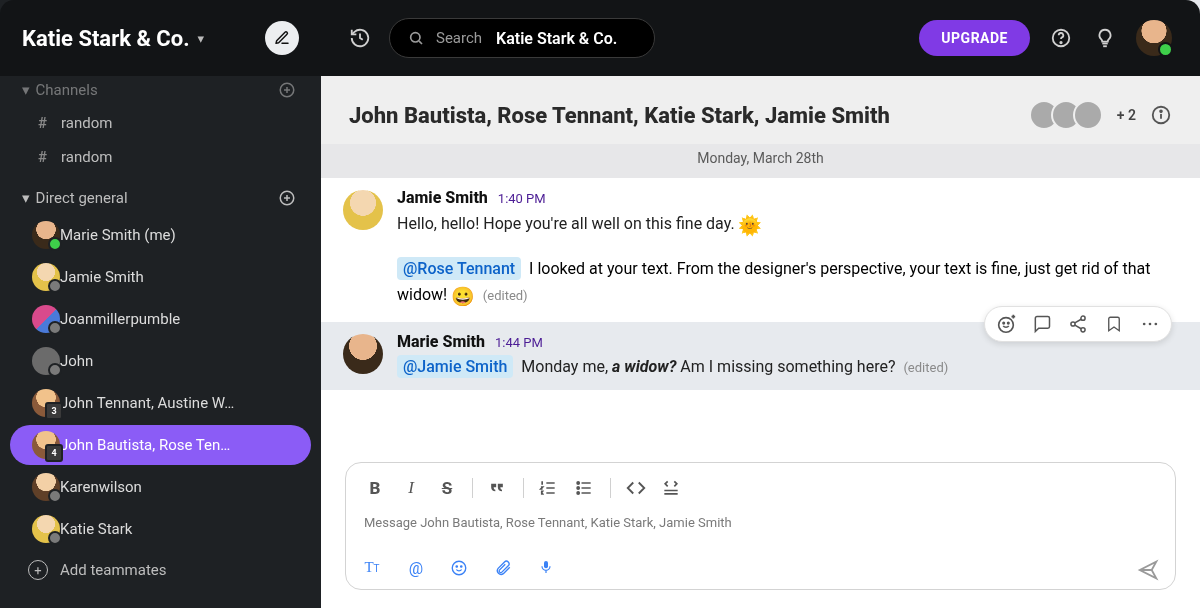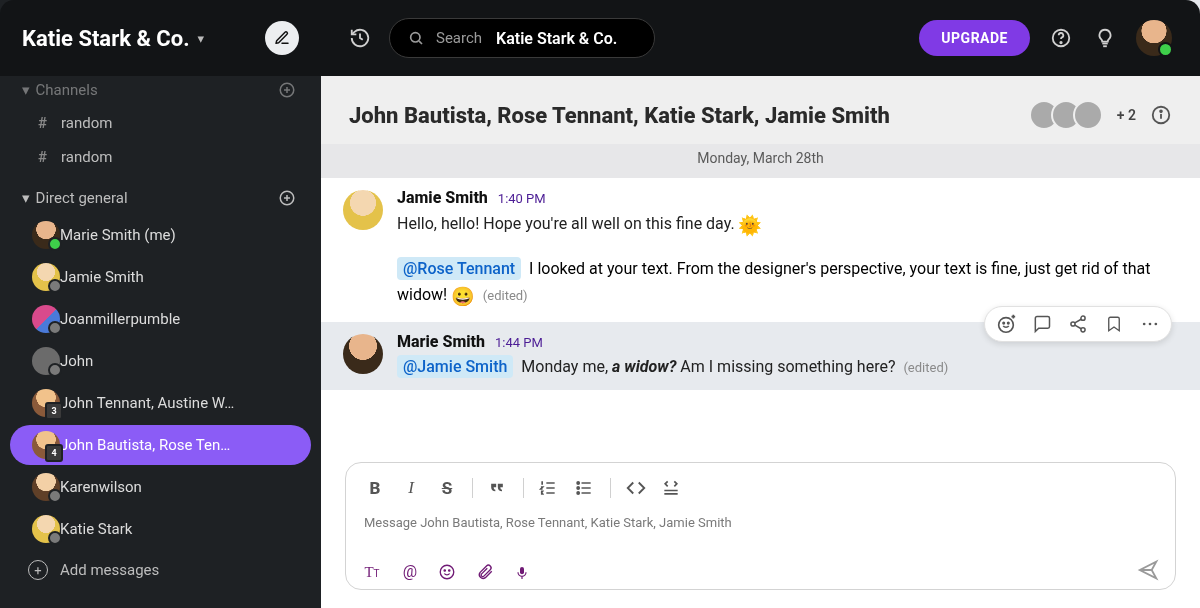--- a/index.html
+++ b/index.html
@@ -80,21 +80,21 @@
 
 
 .composer-wrap { padding: 18px 24px 18px 24px; background:#fff; }
 .composer { border:1px solid #d3d3d3; border-radius:16px; padding: 10px 16px 8px 16px; }
 .toolbar { display:flex; align-items:center; gap:14px; padding: 4px 2px 10px 2px; color:#555; }
 .toolbar .sep { width:1px; height:20px; background:#d0d0d0; }
 .toolbar .tb { cursor:pointer; width:22px; text-align:center; font-size:17px; }
 .toolbar .tb.bold { font-weight:800; }
 .toolbar .tb.italic { font-style:italic; font-family: Georgia, serif; }
 .placeholder { color:#7a7a7a; font-size:13px; padding: 6px 2px 18px 2px; min-height: 44px; }
-.bottombar { display:flex; align-items:flex-end; gap:18px; color:#701a75; padding-top:6px; }
+.bottombar { display:flex; align-items:flex-start; gap:24px; color:#3b82f6; padding-top:6px; }
 .bottombar .bb { cursor:pointer; width:20px; text-align:center; }
 .send { margin-left:auto; color:#9a9a9a; cursor:pointer; }
 
 svg { display:block; }
 
 
 .face { background: radial-gradient(circle at 50% 30%, #f1c28b 0 40%, transparent 41%), #8a5a3a; }
 .face2 { background: radial-gradient(circle at 50% 30%, #f3d0a6 0 40%, transparent 41%), #604028; }
 .face3 { background: radial-gradient(circle at 50% 30%, #e8b58c 0 40%, transparent 41%), #3a2a1a; }
 .face-blonde { background: radial-gradient(circle at 50% 32%, #f4d7b0 0 38%, transparent 39%), #e4c24a; }
@@ -186,21 +186,21 @@
           <span class="avatar face2"></span>
           <span>Karenwilson</span>
         </div>
         <div class="dm-item">
           <span class="avatar face-blonde"></span>
           <span>Katie Stark</span>
         </div>
       </div>
       <div class="add-teammates">
         <span class="add-plus-circle">+</span>
-        <span>Add messages</span>
+        <span>Add teammates</span>
       </div>
     </div>
   </aside>
 
   <main class="main">
     <div class="topbar">
       <span class="history-icon">
         <svg width="22" height="22" viewBox="0 0 24 24" fill="none" stroke="currentColor" stroke-width="2">
             <path d="M3 12a9 9 0 1 0 3-6.7L3 8"></path>
             <path d="M3 3v5h5"></path>

